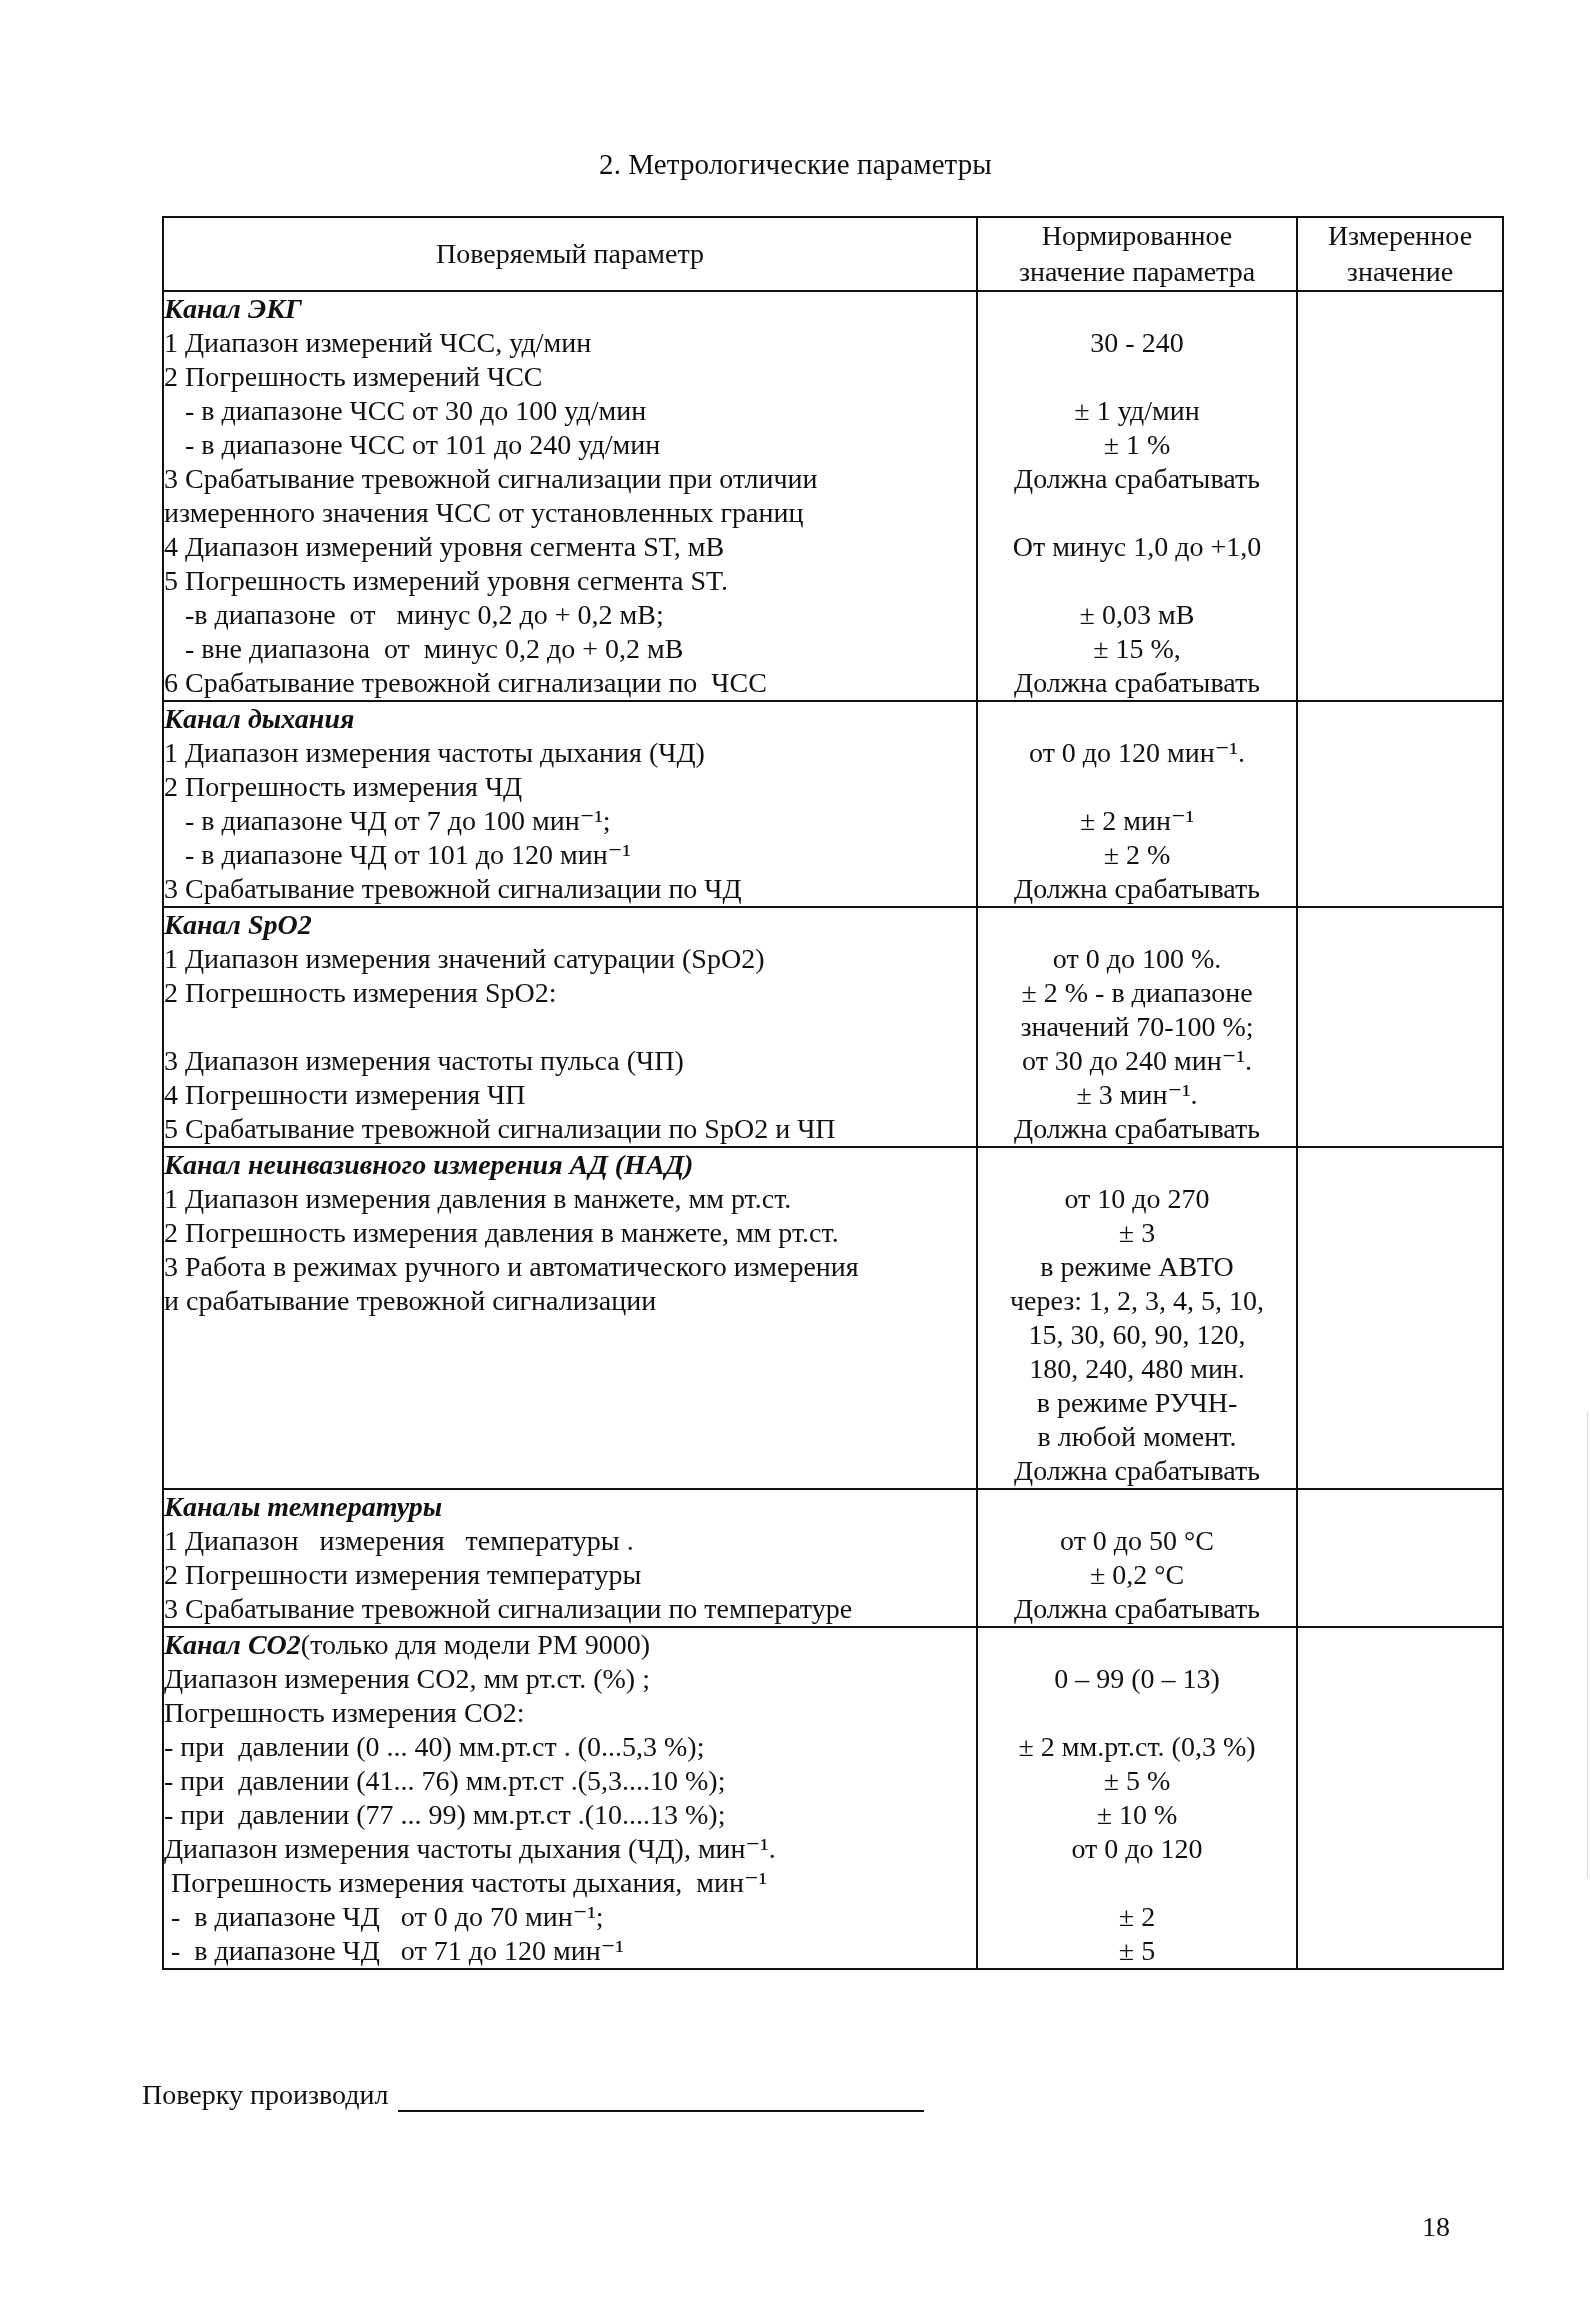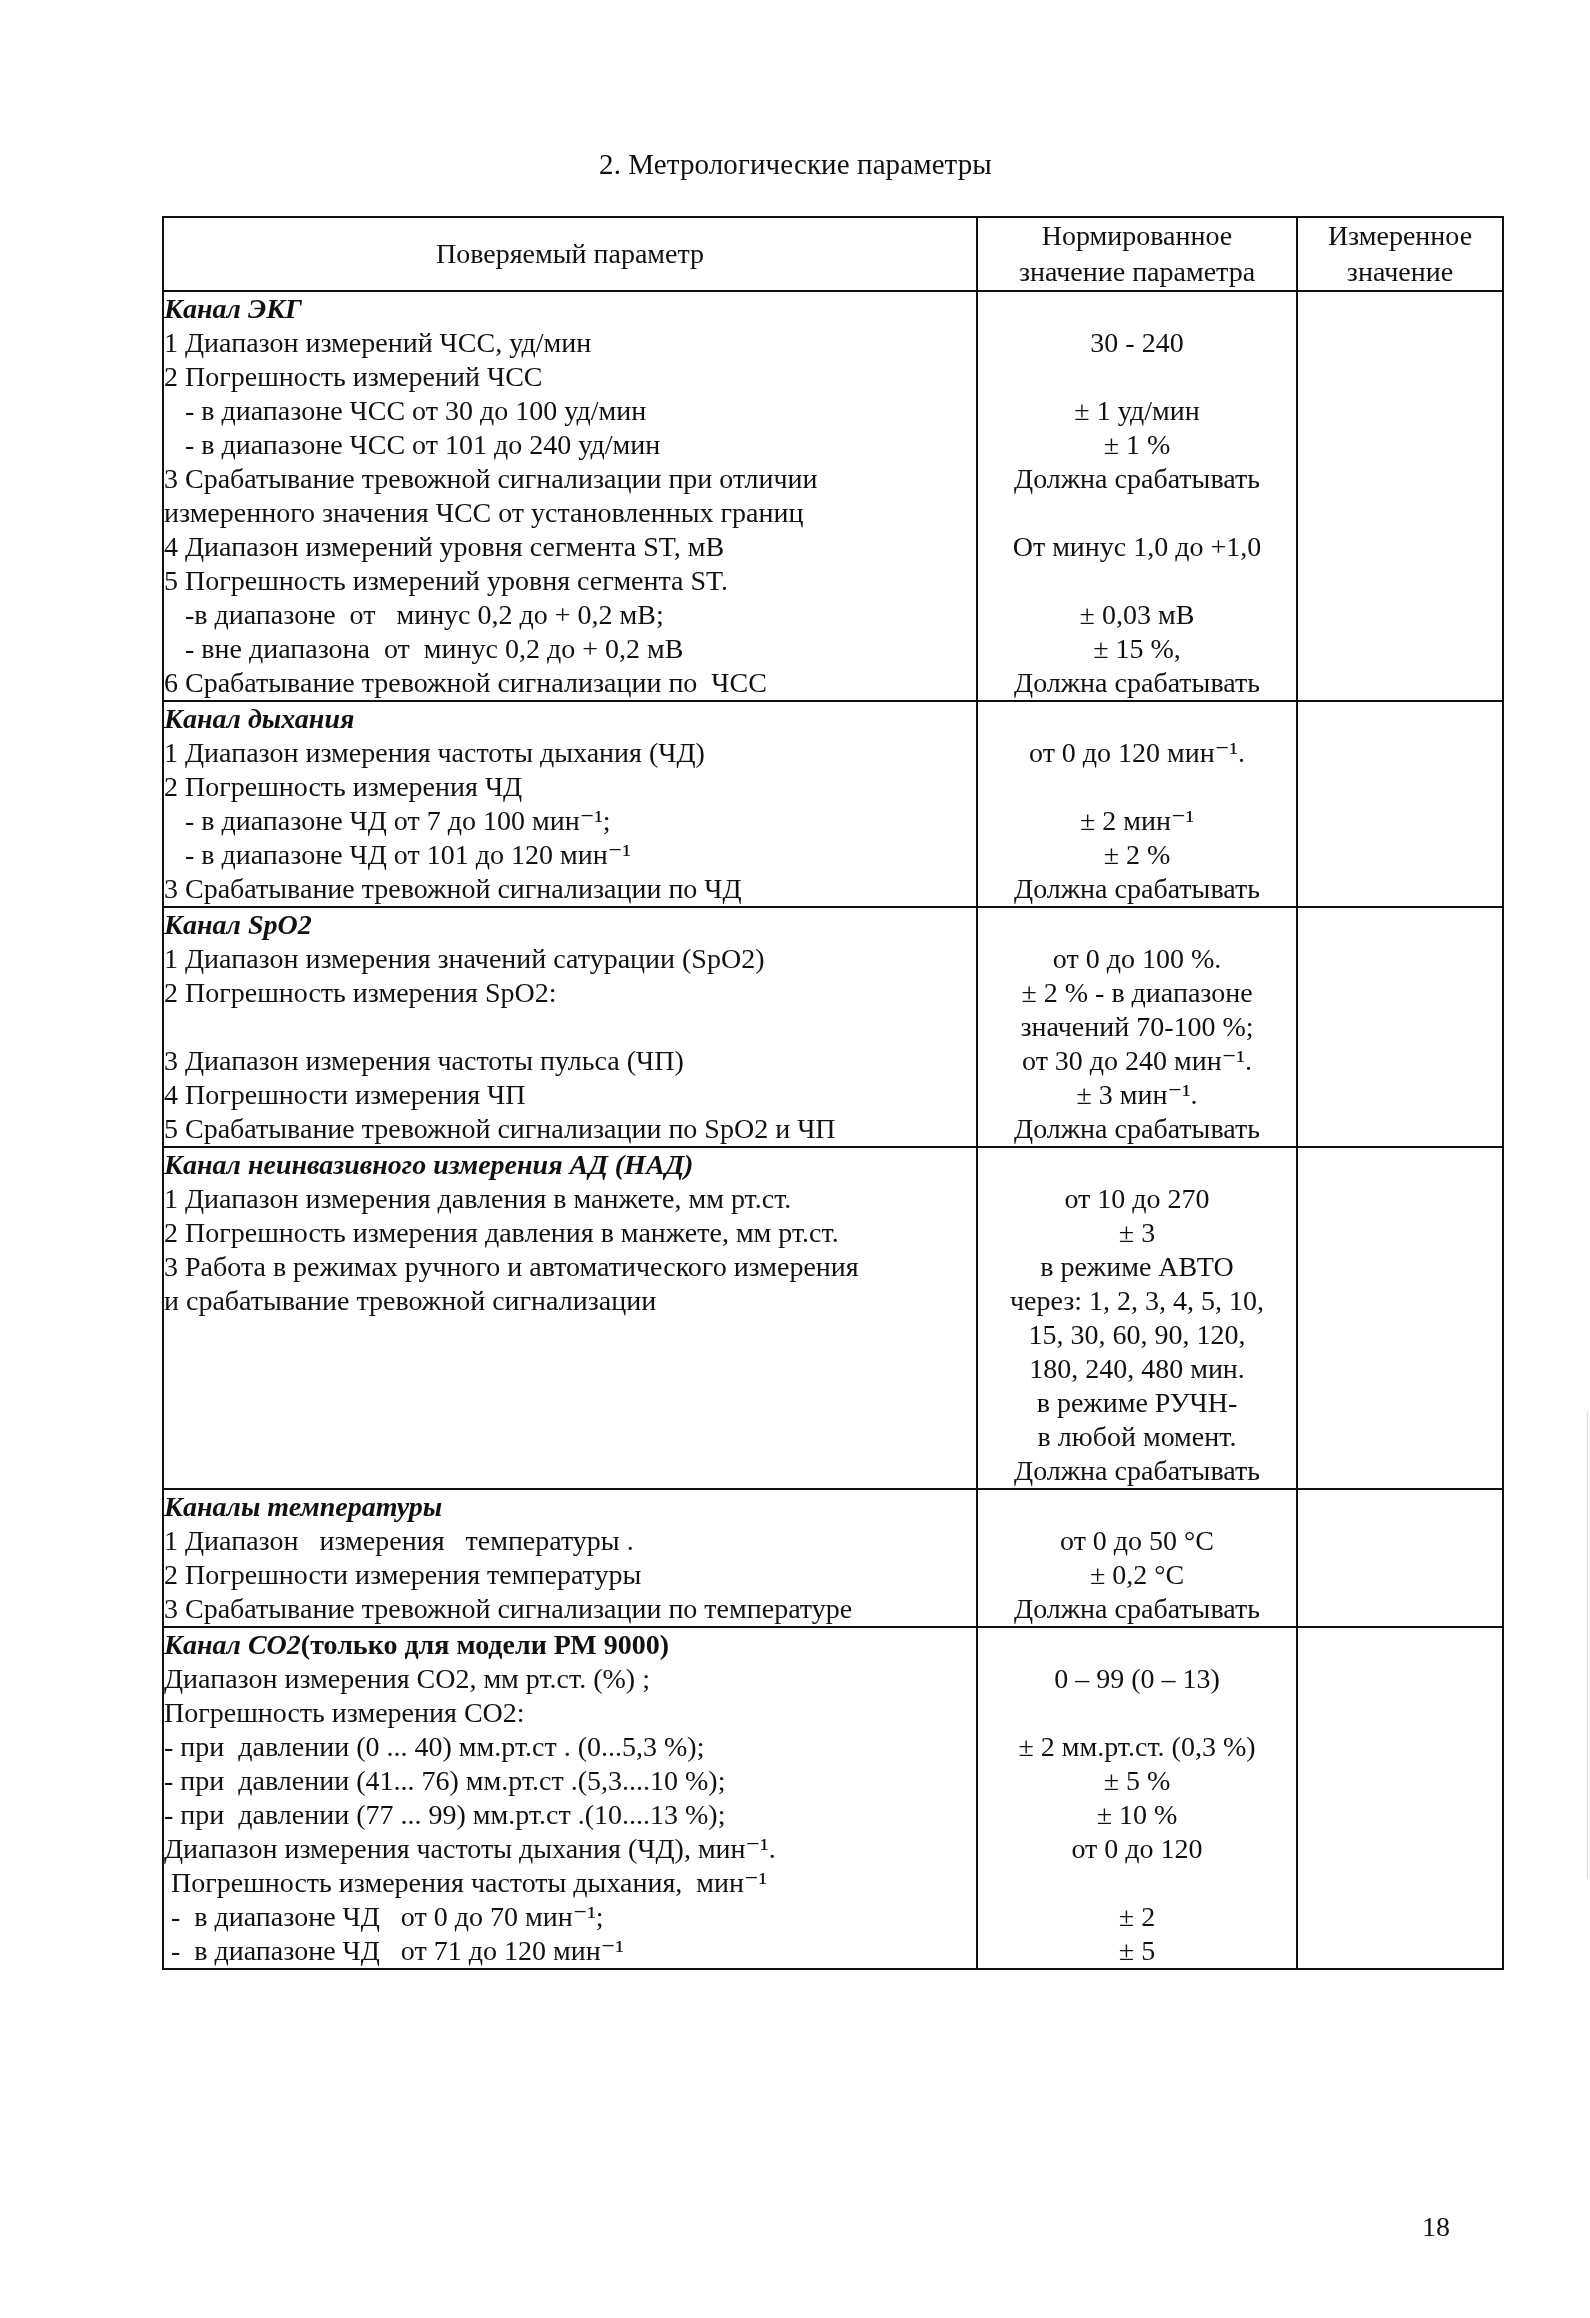--- a/index.html
+++ b/index.html
@@ -25,21 +25,21 @@
   table.params th {
     font-weight: normal; font-size: 28px; line-height: 36px;
     height: 69px; vertical-align: middle; text-align: center;
   }
   table.params th.h1 { padding-top: 0; }
   table.params th.h2, table.params th.h3 { vertical-align: bottom; padding-bottom: 0; line-height: 36px; }
   td.param { font-size: 28px; line-height: 34px; padding: 1.3px 0 0 8px; }
   td.norm { font-size: 28px; line-height: 34px; text-align: center; padding: 1.3px 4px 0 4px; }
   td.meas { }
   .section-title { font-weight: bold; font-style: italic; }
-  .section-title .plain { font-weight: bold; font-style: normal; }
+  .section-title .plain { font-weight: normal; font-style: normal; }
   .line { display: block; white-space: pre; min-height: 34px; }
   td.norm .line { white-space: normal; }
   .footer { position: absolute; left: 142px; top: 2077px; font-size: 28px; line-height: 35px; }
   .footer .row { display: flex; align-items: flex-end; height: 35px; }
   .footer .blank { display: inline-block; border-bottom: 2px solid #111; height: 27px; margin-left: 2.7px; }
   .footer .hint { padding-left: 233px; }
   .page-number { position: absolute; left: 1422px; top: 2211px; font-size: 28px; }
   .scan-mark { position: absolute; left: 1587px; top: 1412px; width: 1.3px; height: 466px; background: #d8d8d8; }
 </style>
 </head>
@@ -199,17 +199,21 @@
           <span class="line"></span>
           <span class="line">± 2</span>
           <span class="line">± 5</span>
         </td>
         <td class="meas"></td>
       </tr>
     </tbody>
 </table>
 
 <div class="footer">
+  <div class="row">
+    <span>Поверку производил</span>
+    <span class="blank" style="width:526px;margin-left:9.3px"></span>
+  </div>
 </div>
 
 <div class="page-number">18</div>
 <div class="scan-mark"></div>
 
 
 </body></html>

